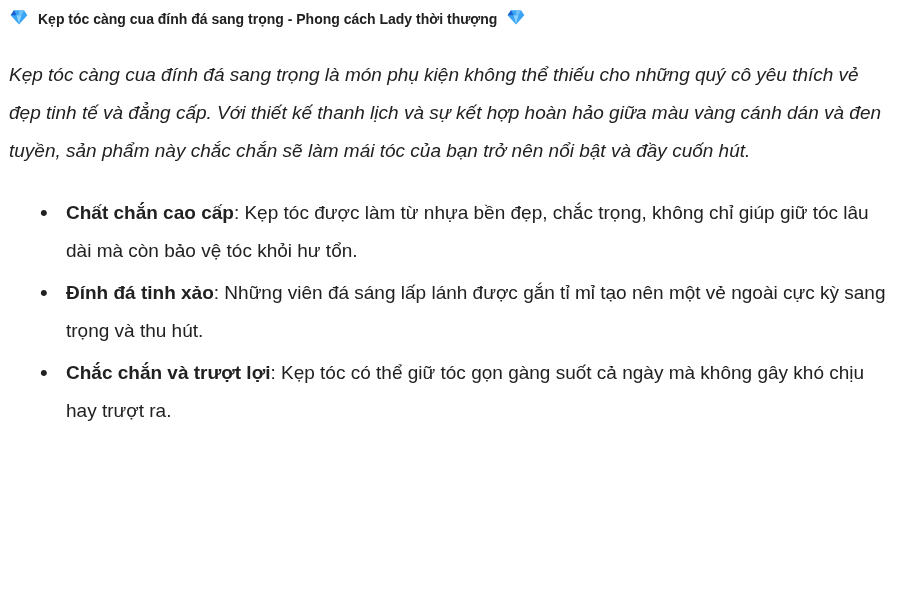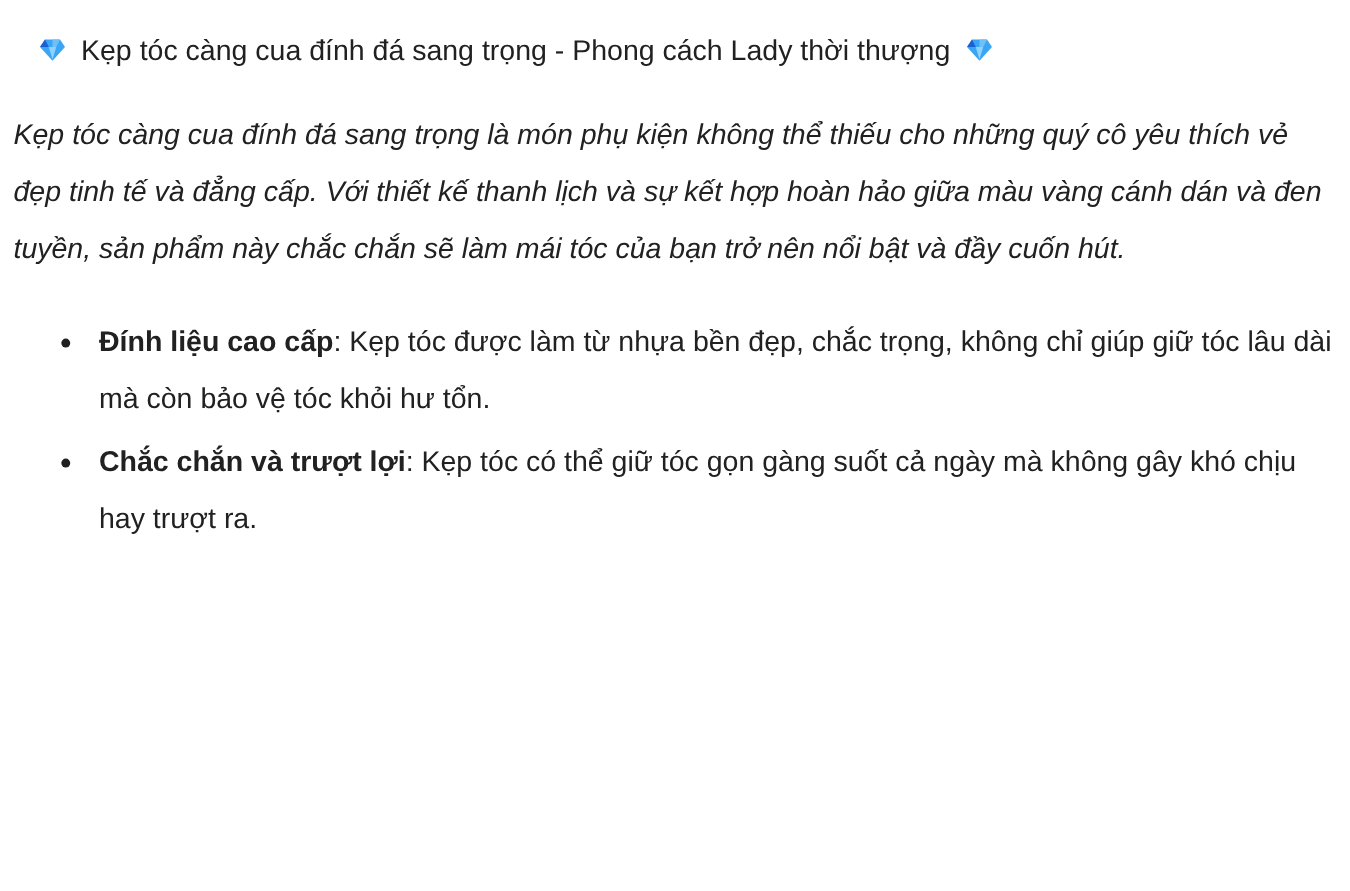--- a/index.html
+++ b/index.html
@@ -6,23 +6,23 @@
   .doc {
     width: 900px;
     box-sizing: border-box;
     padding: 6px 12px 0 9px;
     font-family: "Liberation Sans", "DejaVu Sans", sans-serif;
     font-size: 19px;
     color: #212121;
     -webkit-font-smoothing: antialiased;
   }
   .title {
-    margin: 16px;
-    font-weight: 400;
-    font-size: 19px;
+    margin: 0;
+    font-weight: 700;
+    font-size: 14px;
     line-height: 26px;
   }
   .subtitle {
     margin: 28px 0 0 0;
     font-weight: 700;
     line-height: 26px;
   }
   .intro {
     margin: 24px 0 0 0;
     line-height: 38px;
@@ -78,17 +78,18 @@
           <polygon points="9,10 15,10 12,20" fill="#8ed2ff"></polygon>
           <polygon points="12,4 18,4 15,10 12,10" fill="#6fc0f7"></polygon>
         </svg></span>
   </p>
 
 
   <p class="intro">Kẹp tóc càng cua đính đá sang trọng là món phụ kiện không thể thiếu cho những quý cô yêu thích vẻ đẹp tinh tế và đẳng cấp. Với thiết kế thanh lịch và sự kết hợp hoàn hảo giữa màu vàng cánh dán và đen tuyền, sản phẩm này chắc chắn sẽ làm mái tóc của bạn trở nên nổi bật và đầy cuốn hút.</p>
 
 
   <ul class="highlights">
-    <li><strong>Đính liệu cao cấp</strong><span>: Kẹp tóc được làm từ nhựa bền đẹp, chắc trọng, không chỉ giúp giữ tóc lâu dài mà còn bảo vệ tóc khỏi hư tổn.</span></li>
+    <li><strong>Chất chắn cao cấp</strong><span>: Kẹp tóc được làm từ nhựa bền đẹp, chắc trọng, không chỉ giúp giữ tóc lâu dài mà còn bảo vệ tóc khỏi hư tổn.</span></li>
+    <li><strong>Đính đá tinh xảo</strong><span>: Những viên đá sáng lấp lánh được gắn tỉ mỉ tạo nên một vẻ ngoài cực kỳ sang trọng và thu hút.</span></li>
     <li><strong>Chắc chắn và trượt lợi</strong><span>: Kẹp tóc có thể giữ tóc gọn gàng suốt cả ngày mà không gây khó chịu hay trượt ra.</span></li>
   </ul>
 
 </div>
 
 </body></html>

